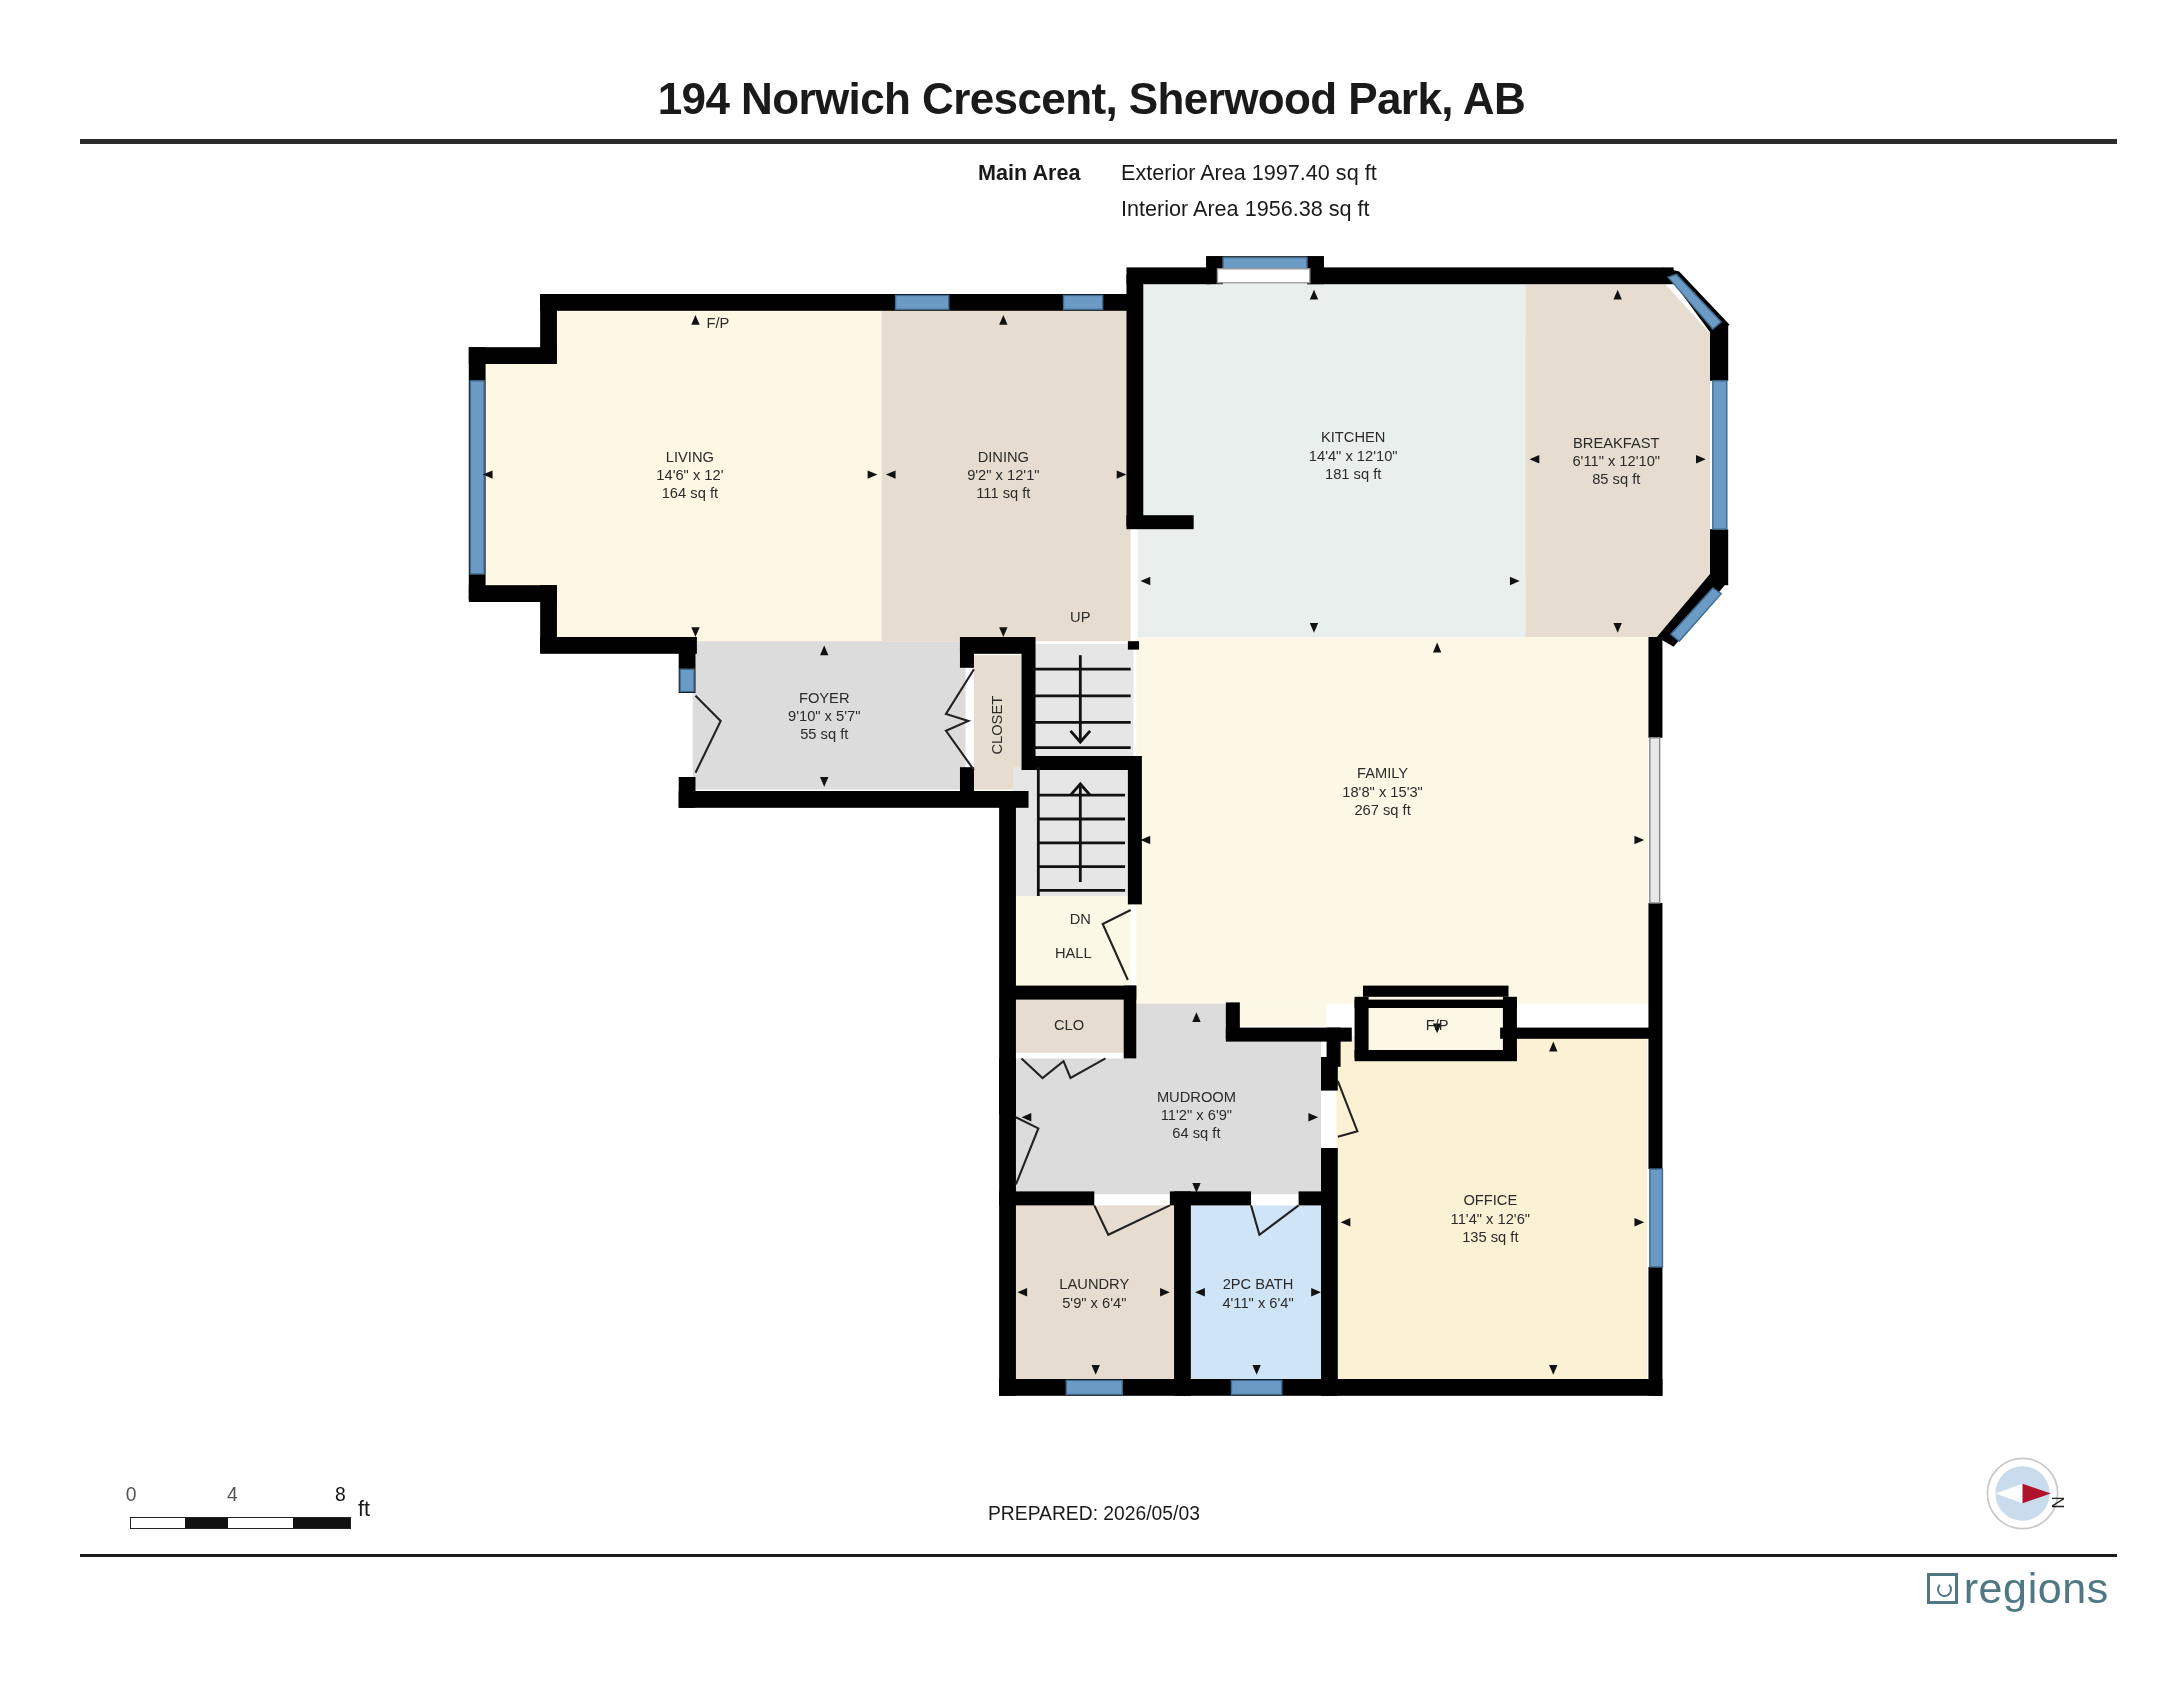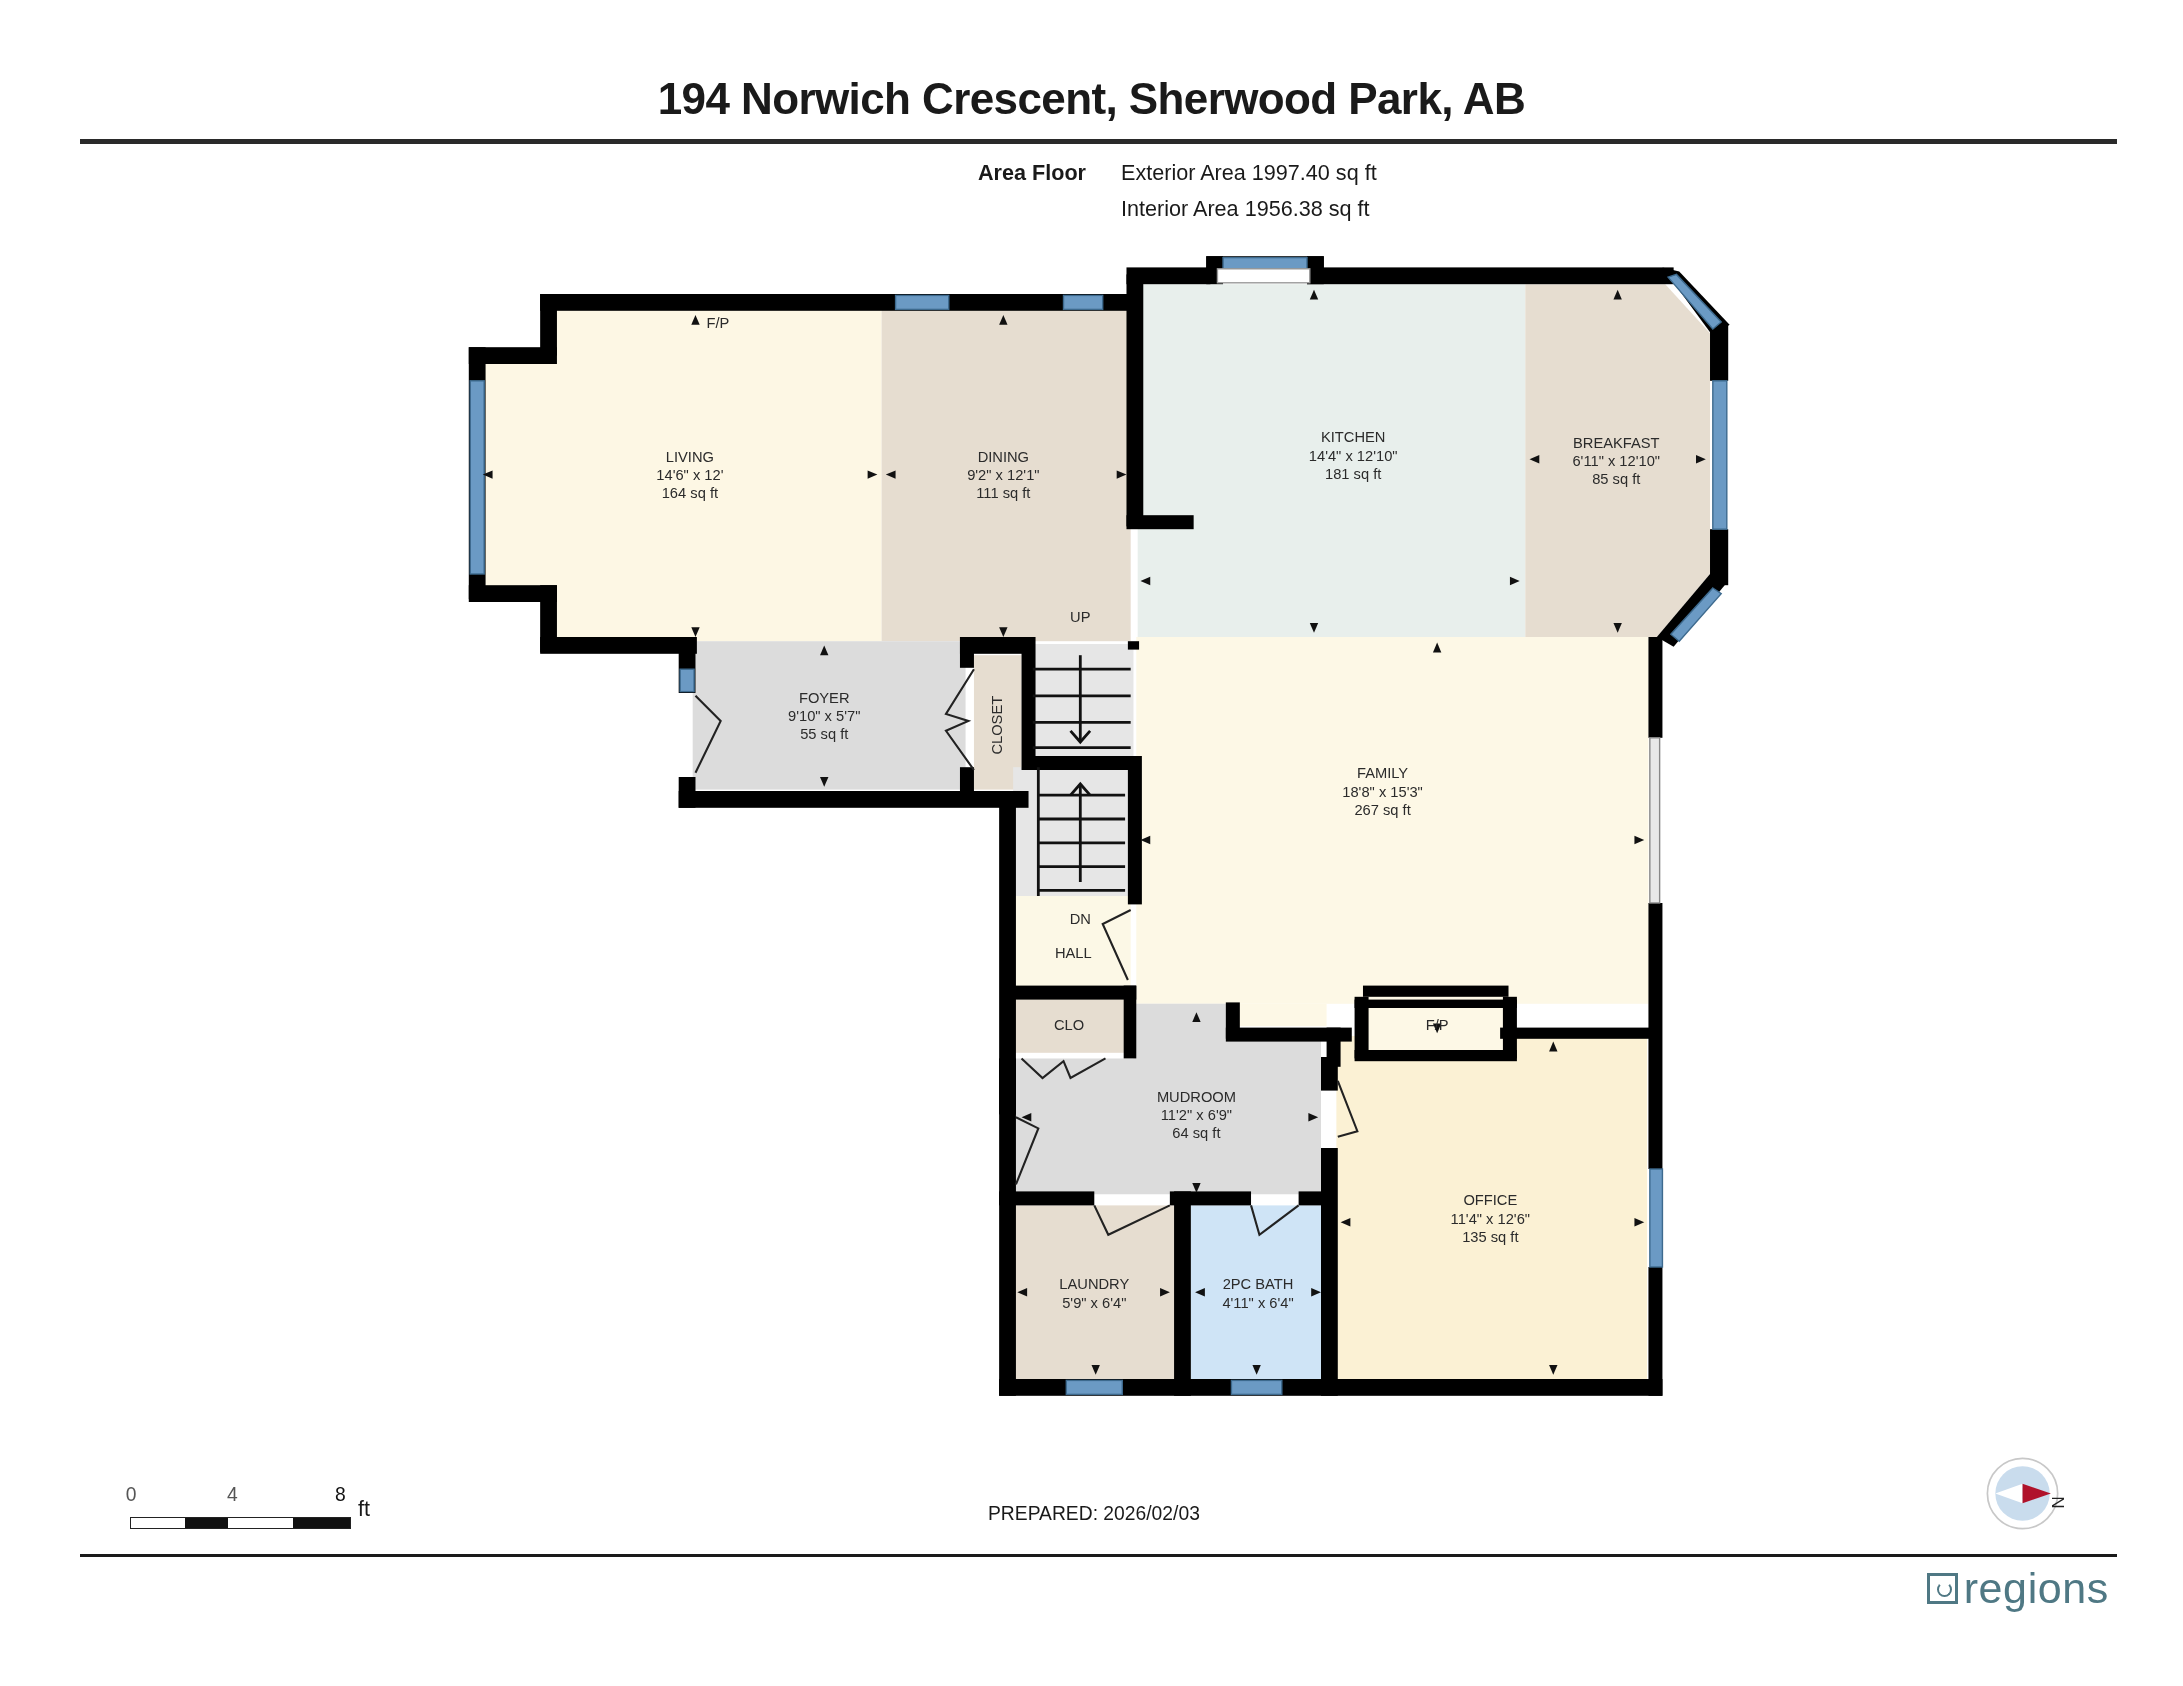--- a/index.html
+++ b/index.html
@@ -30,21 +30,21 @@
 </style>
 </head>
 <body>
 
 <div class="page">
 
   <div class="title">194 Norwich Crescent, Sherwood Park, AB</div>
   <div class="rule-top"></div>
 
   <div class="area-block">
-    <div class="floor">Area Floor</div>
+    <div class="floor">Main Area</div>
     <div class="vals">
       <div>Exterior Area 1997.40 sq ft</div>
       <div>Interior Area 1956.38 sq ft</div>
     </div>
   </div>
 
   <svg class="plan" viewBox="0 0 1560 1205" preserveAspectRatio="none">
 
     <g>
       <polygon fill="#fdf7e4" points="390,220 630,220 630,458 390,458 390,425 343,425 343,252 390,252"></polygon>
@@ -277,21 +277,21 @@
     <span class="tick" style="left:6.8px">0</span>
     <span class="tick" style="left:108px">4</span>
     <span class="tick" style="left:216px; color:#111">8</span>
     <div class="bar">
       <div class="seg-a"></div>
         <div class="seg-b"></div>
     </div>
     <span class="unit">ft</span>
   </div>
 
-  <div class="prepared">PREPARED: 2026/02/03</div>
+  <div class="prepared">PREPARED: 2026/05/03</div>
 
   <svg class="compass" viewBox="0 0 150 150">
     <circle cx="68" cy="75" r="62" fill="#ffffff" stroke="#c8c8c8" stroke-width="3"></circle>
     <circle cx="68" cy="75" r="48" fill="#c9dced"></circle>
     <polygon points="20,75 68,58 68,92" fill="#ffffff"></polygon>
     <polygon points="68,58 118,75 68,92" fill="#b0122b"></polygon>
     <text x="130" y="90" font-size="30" font-family="Liberation Sans, sans-serif" fill="#222" transform="rotate(90 130 80)">N</text>
   </svg>
 
   <div class="rule-bottom"></div>

